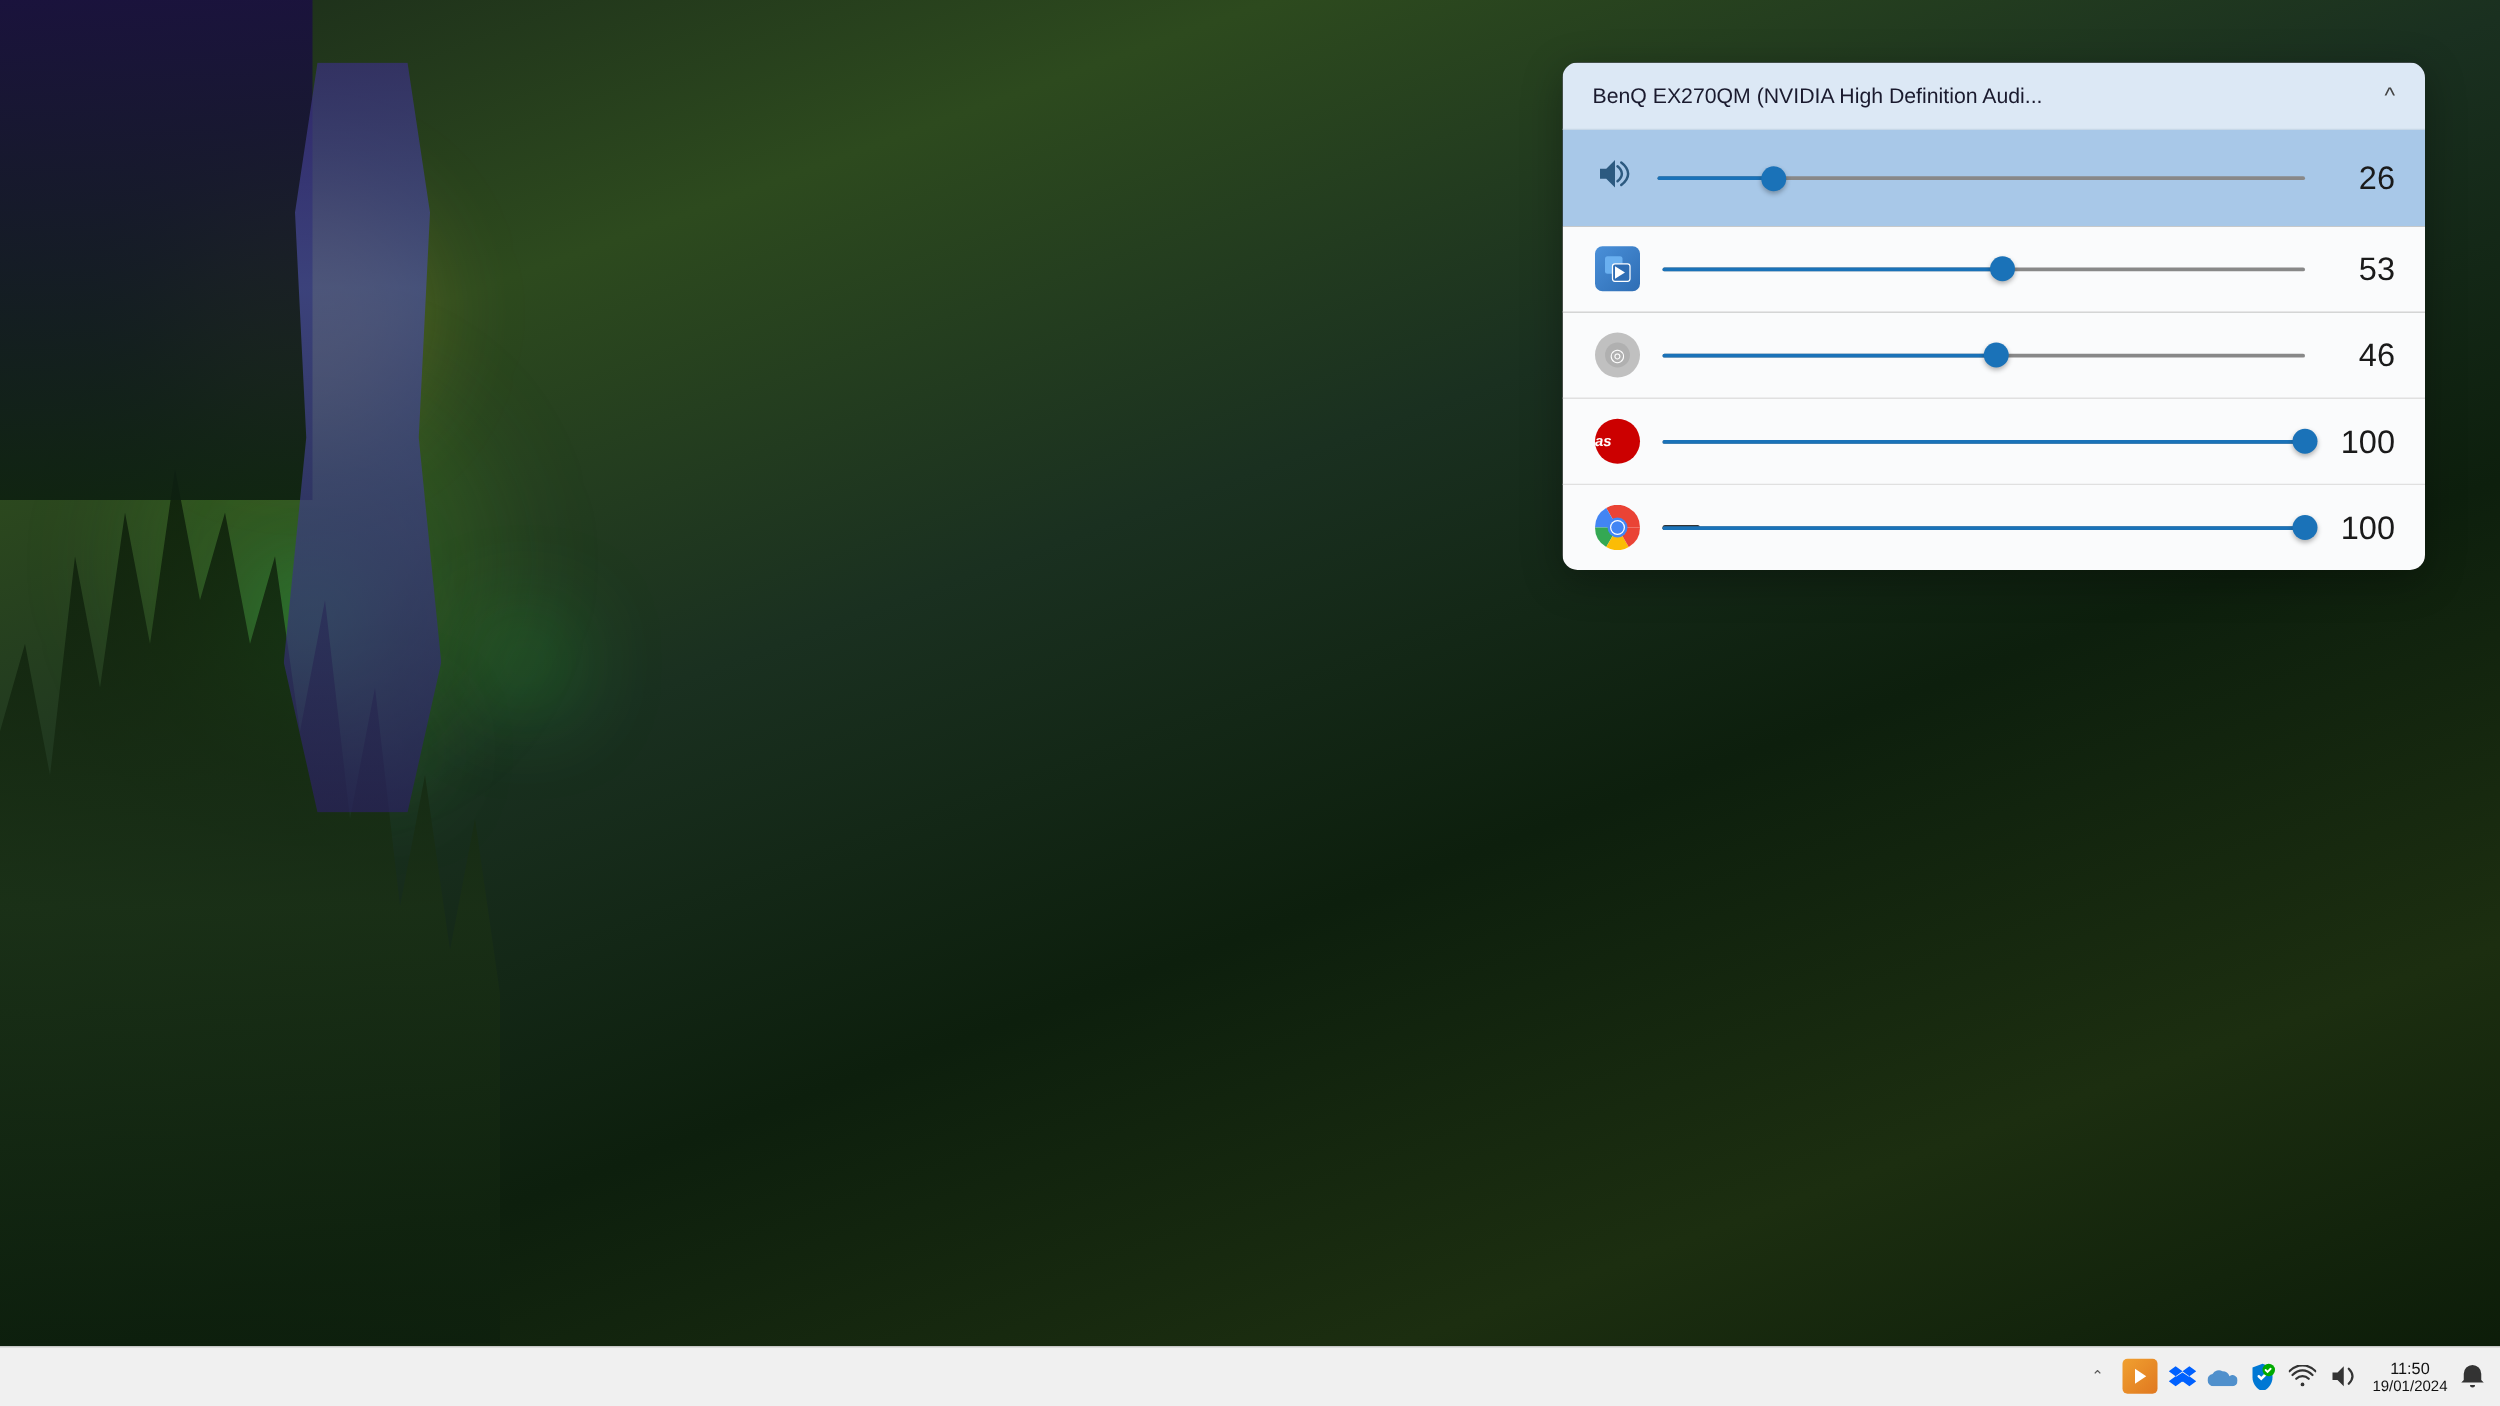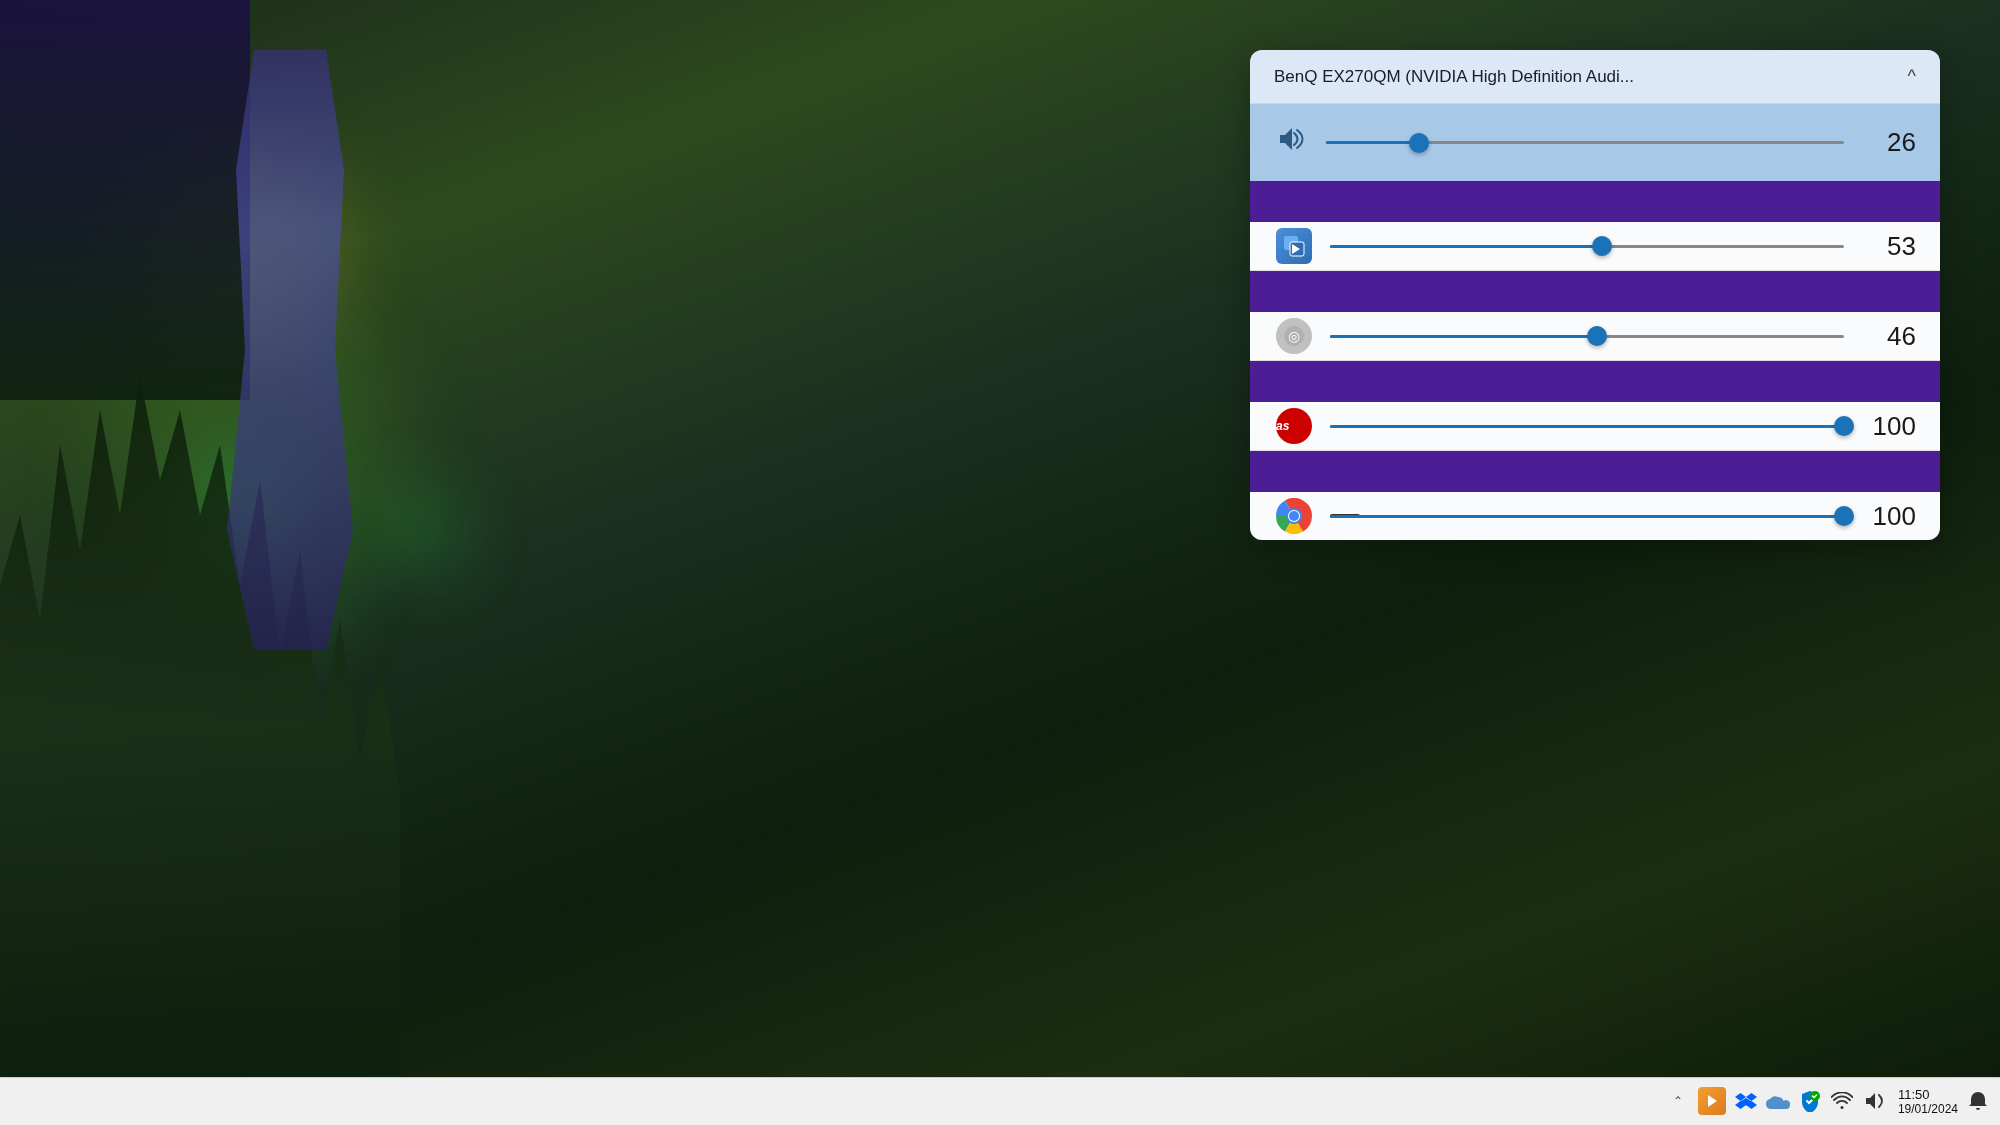--- a/index.html
+++ b/index.html
@@ -58,21 +58,21 @@
     }
 
     .taskbar-chevron {
       color: #555;
       font-size: 12px;
     }
 
     #clock-area {
       display: flex;
       flex-direction: column;
-      align-items: flex-start;
+      align-items: center;
       margin-left: 4px;
       line-height: 1.2;
     }
 
     #clock-time {
       font-size: 13px;
       font-weight: 400;
       color: #111;
     }
 
@@ -80,21 +80,21 @@
       font-size: 12px;
       color: #111;
     }
 
     
     #volume-panel {
       position: absolute;
       right: 60px;
       top: 50px;
       width: 690px;
-      background: #4c1d95;
+      background: #000000;
       border-radius: 12px;
       box-shadow: 0 8px 32px rgba(0,0,0,0.3);
       overflow: hidden;
     }
 
     
     #master-row {
       background: #a8c8e8;
       padding: 19px 24px;
       display: flex;
@@ -152,24 +152,23 @@
       min-width: 56px;
       text-align: right;
       flex-shrink: 0;
     }
 
     
     .app-row {
       display: flex;
       align-items: center;
       gap: 16px;
-      padding: 4px 24px;
+      padding: 14px 24px;
       border-bottom: 1px solid #e0e0e0;
       background: #fafbfc;
-      margin-top: 41px;
     }
 
     .app-row:last-child {
       border-bottom: none;
     }
 
     .app-icon-container {
       width: 40px;
       height: 40px;
       flex-shrink: 0;

